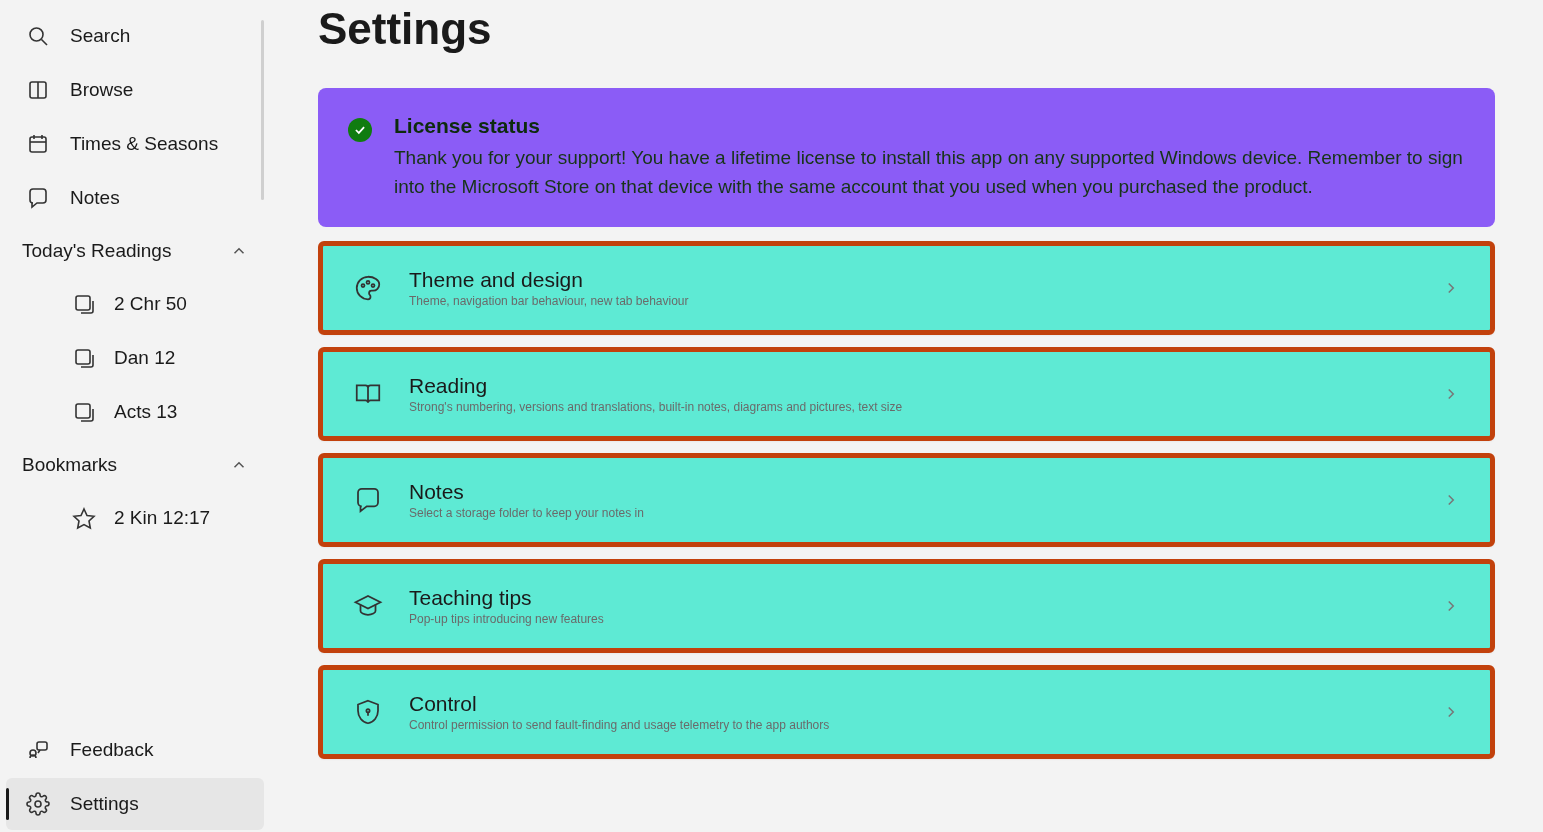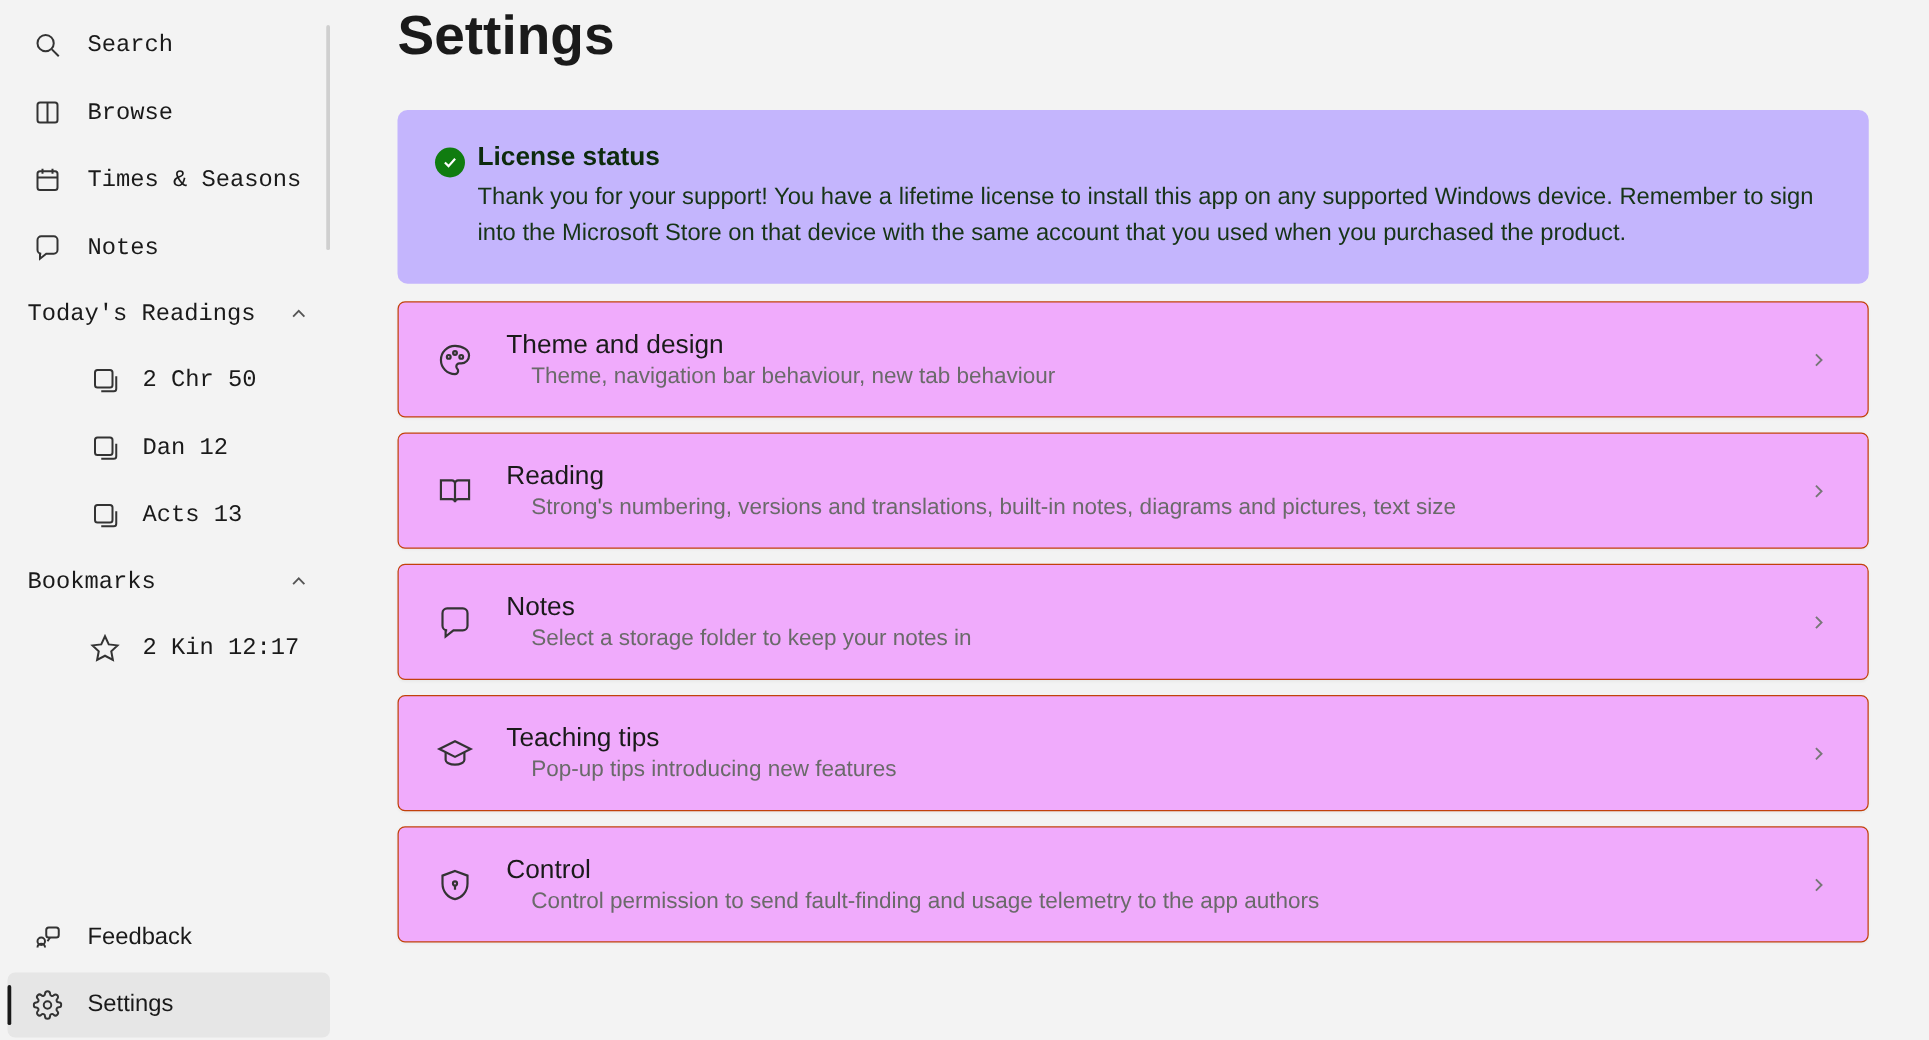--- a/index.html
+++ b/index.html
@@ -1,21 +1,21 @@
 <!DOCTYPE html>
 <html><head>
 <meta charset="utf-8">
 <style>
   * { box-sizing: border-box; margin: 0; padding: 0; }
   html, body { height: 100%; font-family: "Segoe UI", -apple-system, sans-serif; background: #f3f3f3; color: #1a1a1a; }
   body { display: flex; overflow: hidden; }
 
   
   .sidebar { width: 270px; min-width: 270px; height: 100%; display: flex; flex-direction: column; position: relative; }
-  .sidebar-scroll { flex: 1; overflow-y: auto; padding-top: 8px; font-family: Liberation Mono, monospace; }
+  .sidebar-scroll { flex: 1; overflow-y: auto; padding-top: 8px; }
   .sidebar-bottom { border-top: 1px solid transparent; }
   .sidebar-item {
     display: flex; align-items: center; gap: 20px;
     padding: 14px 20px; font-size: 19px; cursor: pointer;
     border-radius: 6px; margin: 2px 6px;
     position: relative;
   }
   .sidebar-sub { display: flex; align-items: center; gap: 18px; padding: 14px 20px 14px 66px; font-size: 19px; cursor: pointer; border-radius: 6px; margin: 2px 6px; }
   .sidebar-item.active { background: #e6e6e6; }
   .sidebar-item.active::before {
@@ -35,45 +35,45 @@
   .sidebar-divider-line {
     position: absolute; right: 6px; top: 20px; height: 180px; width: 3px;
     background: #cfcfcf; border-radius: 2px;
   }
 
   
   .main { flex: 1; padding: 0 48px 40px 48px; overflow-y: auto; }
   .page-title { font-size: 44px; font-weight: 600; margin: 4px 0 34px 0; }
 
   .banner {
-    background: #c4b5fd; color: #173417; border-radius: 8px;
-    display: flex; gap: 10px; padding: 26px 30px; margin-bottom: 14px;
+    background: #8b5cf6; color: #173417; border-radius: 8px;
+    display: flex; gap: 22px; padding: 26px 30px; margin-bottom: 14px;
     align-items: flex-start;
   }
   .banner .banner-icon {
     width: 24px; height: 24px; border-radius: 50%; background: #107c10;
     display: flex; align-items: center; justify-content: center; flex-shrink: 0;
     margin-top: 4px;
   }
   .banner .banner-icon svg { width: 14px; height: 14px; stroke: #fff; fill: none; stroke-width: 3; }
   .banner .banner-text { flex: 1; }
   .banner .banner-title { font-size: 21px; font-weight: 600; margin-bottom: 6px; color: #0d2b0d; }
   .banner .banner-desc { font-size: 19px; line-height: 1.5; color: #173417; }
 
   .card {
-    background: #f0abfc; border: 1px solid #c2410c; border-radius: 6px;
+    background: #5eead4; border: 5px solid #c2410c; border-radius: 6px;
     display: flex; align-items: center; gap: 26px;
     padding: 22px 30px; margin-bottom: 12px; cursor: pointer;
     box-shadow: 0 1px 2px rgba(0,0,0,0.04);
   }
   .card .card-icon { width: 30px; height: 30px; display: flex; align-items: center; justify-content: center; flex-shrink: 0; }
   .card .card-icon svg { width: 30px; height: 30px; stroke: #333; fill: none; stroke-width: 1.4; }
   .card .card-body { flex: 1; }
   .card .card-title { font-size: 21px; font-weight: 400; color: #1a1a1a; }
-  .card .card-sub { font-size: 18px; color: #6a6a6a; margin-top: 2px; margin-left: 20px; }
+  .card .card-sub { font-size: 12px; color: #6a6a6a; margin-top: 2px; }
   .card .card-chevron { width: 18px; height: 18px; }
   .card .card-chevron svg { width: 18px; height: 18px; stroke: #777; fill: none; stroke-width: 2; }
 </style>
 </head>
 <body>
 
 <nav class="sidebar">
   <div class="sidebar-divider-line"></div>
   <div class="sidebar-scroll">
 

